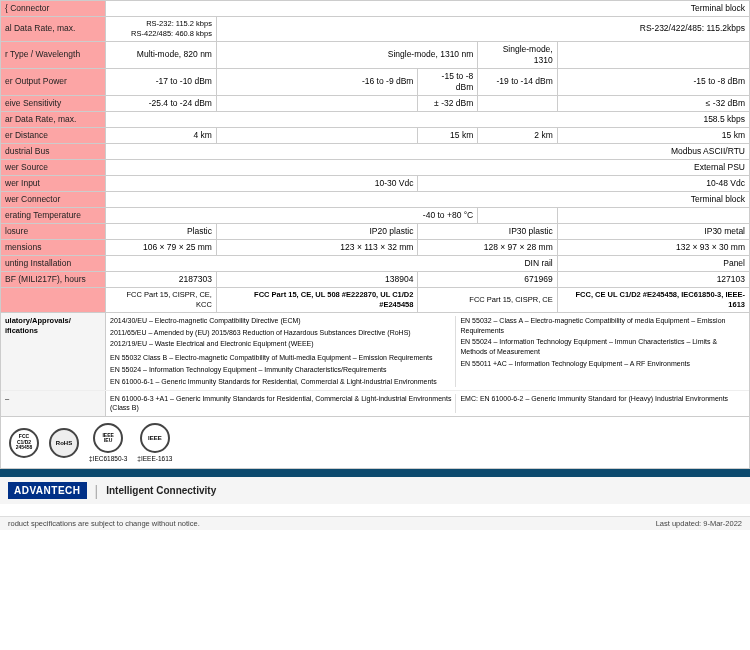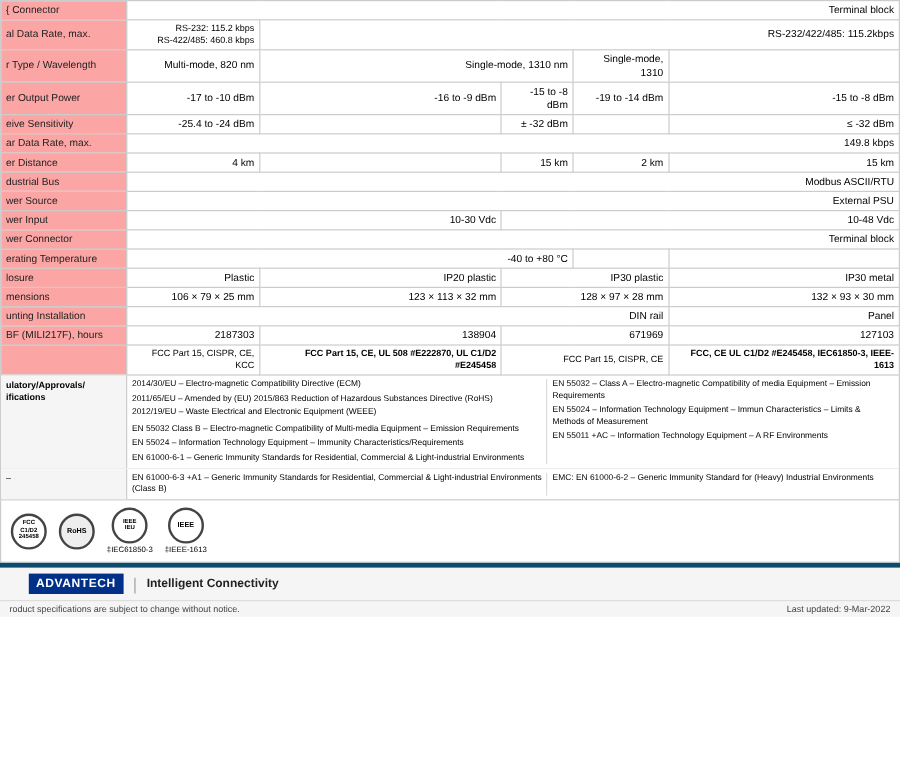--- a/index.html
+++ b/index.html
@@ -76,24 +76,24 @@
     }
 
     .logo-text {
       font-size: 6.5px;
       margin-top: 2px;
       text-align: center;
     }
 
     .footer-bar {
       background: #f5f5f5;
-      border-top: 4px solid #0c4a6e;
-      display: flex;
-      align-items: center;
-      padding: 5px 24px;
+      border-top: 8px solid #0c4a6e;
+      display: flex;
+      align-items: center;
+      padding: 5px 8px;
       justify-content: space-between;
     }
 
     .footer-brand {
       display: flex;
       align-items: center;
       gap: 8px;
     }
 
     .advantech-logo {
@@ -157,21 +157,21 @@
     <td class="center">-25.4 to -24 dBm</td>
     <td class="center"></td>
     <td class="center">± -32 dBm</td>
     <td class="center"></td>
     <td class="center">≤ -32 dBm</td>
   </tr>
 
 
   <tr>
     <td class="row-label">ar Data Rate, max.</td>
-    <td colspan="5" class="center">149.8 kbps</td>
+    <td colspan="5" class="center">158.5 kbps</td>
   </tr>
 
   <tr>
     <td class="row-label">er Distance</td>
     <td class="center">4 km</td>
     <td class="center"></td>
     <td class="center">15 km</td>
     <td class="center">2 km</td>
     <td class="center">15 km</td>
   </tr>
@@ -299,16 +299,16 @@
   </div>
 </div>
 
 <div class="footer-bar">
   <div class="footer-brand">
     <div class="advantech-logo">ADVANTECH</div>
     <span style="color:#aaa;font-size:14px;">|</span>
     <span class="footer-tagline">Intelligent Connectivity</span>
   </div>
 </div>
-<div style="background:#f5f5f5;display:flex;justify-content:space-between;padding:2px 8px;border-top:1px solid #ddd;">
+<div style="background:#f5f5f5;display:flex;justify-content:space-between;padding:2px 8px;border-top:1px solid #ddd;margin-top:12px;">
   <span class="footer-note">roduct specifications are subject to change without notice.</span>
   <span class="footer-note">Last updated: 9-Mar-2022</span>
 </div>
 
 </body></html>

